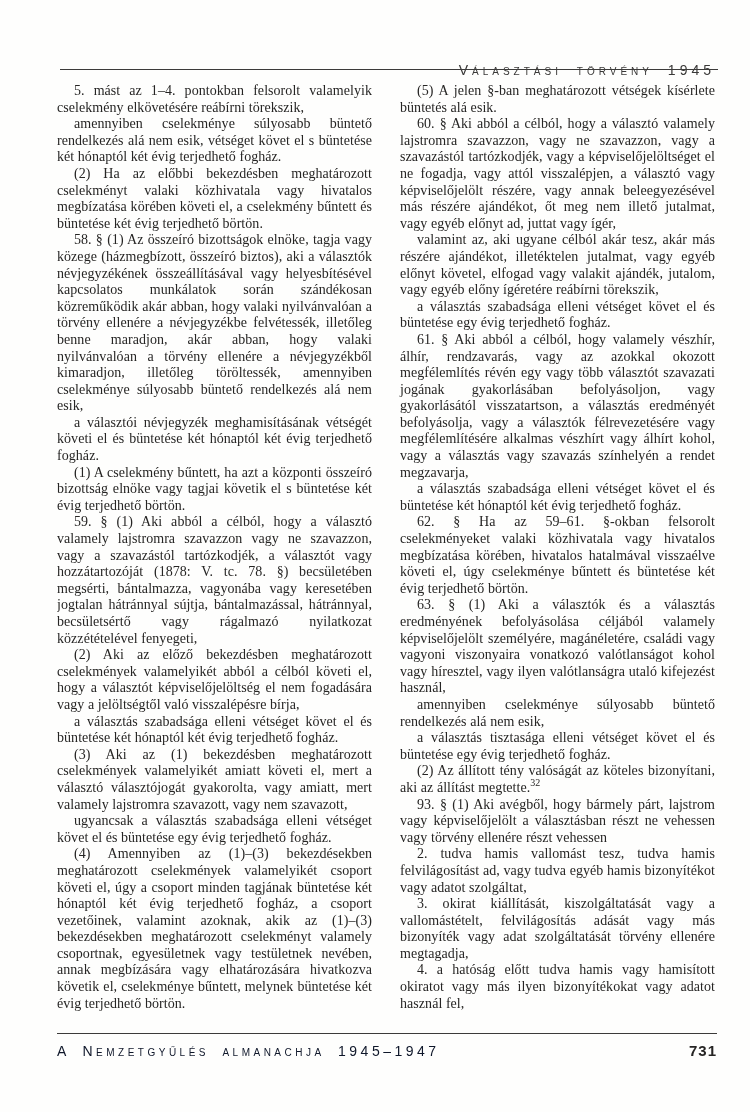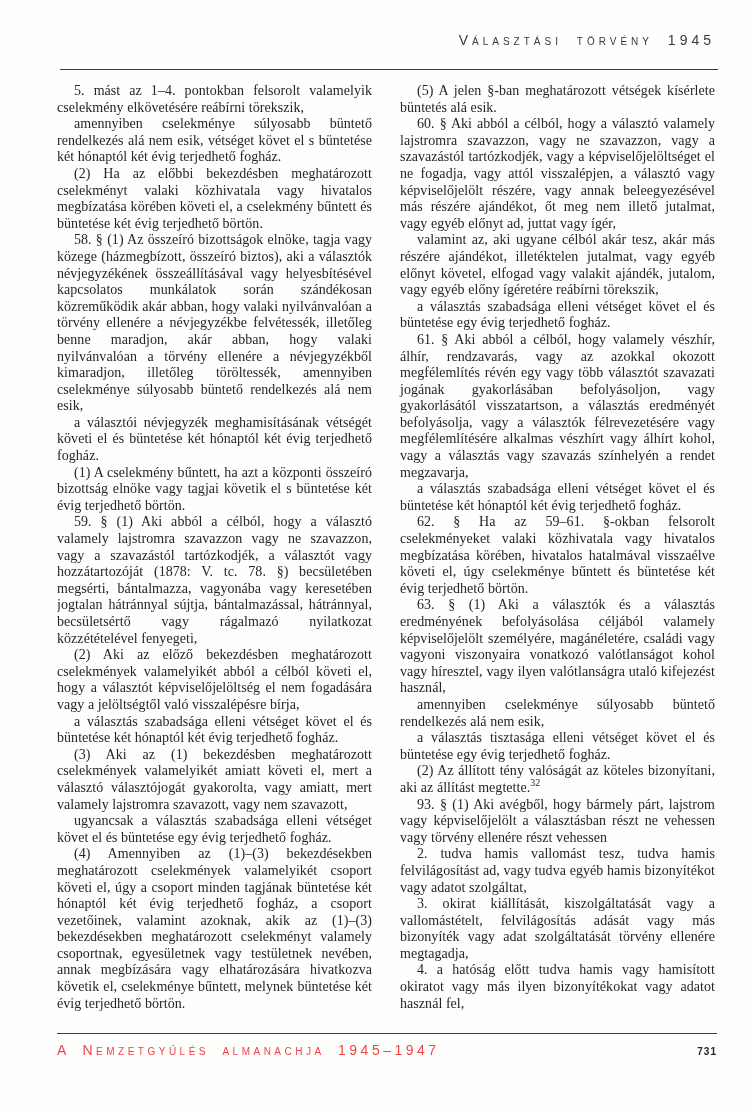--- a/index.html
+++ b/index.html
@@ -3,21 +3,21 @@
 <meta charset="utf-8">
 <style>
   * { margin:0; padding:0; box-sizing:border-box; }
   html,body { width:750px; background:#ffffff; }
   body { font-family:"Liberation Serif","DejaVu Serif",serif; }
   .page {
     position:relative; width:750px; height:1112px;
     background:#fefefd; color:#262524; overflow:hidden;
   }
   .running-header {
-    position:absolute; top:32px; left:57px; right:35px;
+    position:absolute; top:62px; left:57px; right:35px;
     text-align:right;
     font-family:"Liberation Sans","DejaVu Sans",sans-serif;
     font-variant:small-caps; font-size:14px; font-weight:400;
     letter-spacing:4px; word-spacing:7px; color:#3a3938;
   }
   .header-rule {
     position:absolute; top:69px; left:60px; right:32px;
     border-top:1.6px solid #3c3b3a; height:0;
   }
   .columns {
@@ -33,25 +33,25 @@
   .col p { text-indent:17px; margin:0; }
   .col p sup { font-size:10px; line-height:0; vertical-align:super; }
   .page-footer {
     position:absolute; top:1033px; left:57px; right:33px;
     border-top:1.6px solid #3c3b3a; padding-top:8px;
     display:flex; justify-content:space-between; align-items:baseline;
   }
   .footer-book-title {
     font-family:"Liberation Sans","DejaVu Sans",sans-serif;
     font-variant:small-caps; font-size:14px; font-weight:400;
-    letter-spacing:3.5px; word-spacing:6px; color:#ef4444;
+    letter-spacing:3.5px; word-spacing:6px; color:#0f172a;
   }
   .page-number {
     font-family:"Liberation Sans","DejaVu Sans",sans-serif;
-    font-size:10px; font-weight:700; letter-spacing:1px; color:#262524;text-align:right;
+    font-size:15px; font-weight:700; letter-spacing:1px; color:#262524;text-align:right;
   }
 </style>
 </head>
 <body>
 
 <div class="page">
 
   <div class="running-header">Választási törvény 1945</div>
 
   <div class="header-rule"></div>

